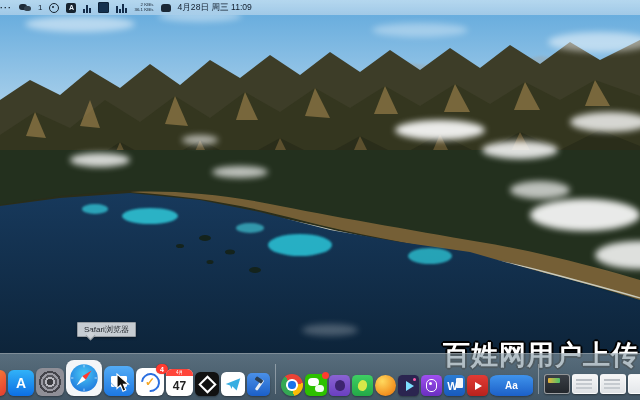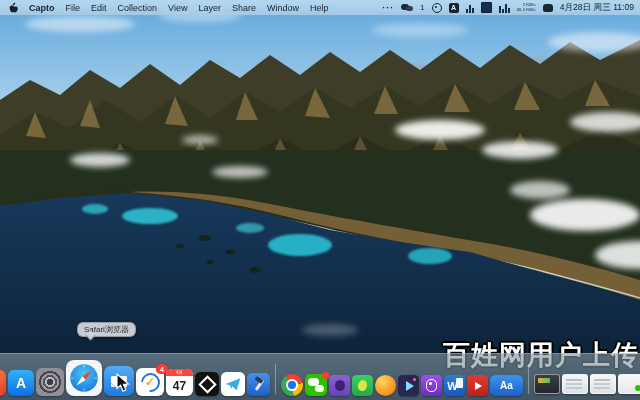--- a/index.html
+++ b/index.html
@@ -28,21 +28,21 @@
   .bars{display:flex;align-items:flex-end;gap:1px;height:10px;}
   .bars i{display:block;width:2px;background:#132c4a;}
   .memblock{width:9px;height:9px;background:#13304e;border-radius:1px;border:1px solid #0d2238;}
   .net{flex-direction:column;align-items:flex-end;line-height:4.6px;font-size:4.4px;font-style:normal;}
   .net i{font-style:normal;display:block;}
   .usr{width:10px;height:8px;background:#1a2836;border-radius:3px 3px 2px 2px;}
   .dt{font-size:8.6px;white-space:nowrap;}
 
   
   #tooltip{position:absolute;left:77px;top:322px;z-index:7;background:rgba(206,211,216,.96);
-    border:1px solid rgba(120,126,132,.6);border-radius:6px;padding:1px 6px;font-size:8px;color:#23282e;
+    border:1px solid rgba(120,126,132,.6);border-radius:1px;padding:1px 6px;font-size:8px;color:#23282e;
     box-shadow:0 1px 3px rgba(0,0,0,.4);}
   #tooltip .tail{position:absolute;left:9px;bottom:-3px;width:6px;height:6px;background:rgba(206,211,216,.96);
     transform:rotate(45deg);border-right:1px solid rgba(120,126,132,.6);border-bottom:1px solid rgba(120,126,132,.6);}
 
   
   #watermark{position:absolute;right:1px;bottom:27px;z-index:2;font-size:27px;font-weight:bold;color:#fff;
     letter-spacing:1px;white-space:nowrap;
     text-shadow:-2px 0 #000,2px 0 #000,0 -2px #000,0 2px #000,-1px -1px #000,1px 1px #000,1px -1px #000,-1px 1px #000;}
 
   
@@ -203,36 +203,20 @@
       <ellipse cx="585" cy="215" rx="55" ry="16" opacity="0.9"></ellipse>
       <ellipse cx="640" cy="255" rx="45" ry="14" opacity="0.85"></ellipse>
       <ellipse cx="540" cy="190" rx="30" ry="9" opacity="0.7"></ellipse>
       <ellipse cx="330" cy="330" rx="28" ry="6" opacity="0.25"></ellipse>
     </g>
   </svg>
 
   <div id="watermark">百姓网用户上传</div>
 
   <div id="menubar">
-    <div class="mb-left">
-      <span class="apple">
-        <svg width="9" height="11" viewBox="0 0 16 20">
-            <path d="M11 1c-1.2.1-2.6.9-3.4 2-.7.9-1.3 2.3-1 3.6 1.3 0 2.7-.8 3.5-1.9C10.8 3.7 11.2 2.3 11 1zM8 7.3C6.7 7.3 5.6 6.5 4.4 6.5 2.8 6.5 1 7.9 1 11c0 3.8 2.7 8 4.6 8 1 0 1.6-.7 2.9-.7s1.8.7 2.9.7c2 0 4.4-4.4 4.4-7 0-2.9-2.2-4-3.7-4-1.2 0-2.3.8-3.1.8z" fill="#15202c"></path>
-          </svg>
-      </span>
-      <span class="mi bold">Capto</span>
-      <span class="mi">File</span>
-      <span class="mi">Edit</span>
-      <span class="mi">Collection</span>
-      <span class="mi">View</span>
-      <span class="mi">Layer</span>
-      <span class="mi">Share</span>
-      <span class="mi">Window</span>
-      <span class="mi">Help</span>
-    </div>
     <div class="mb-right">
       <span class="st st-more">···</span>
       <span class="st chat">
           <span class="bub"></span>
           <span class="bub2"></span>
         </span>
       <span class="st chat-n">1</span>
       <span class="st zoomi"></span>
       <span class="st asq">A</span>
       <span class="st bars">
@@ -354,21 +338,21 @@
 
     <div class="di i-word" style="width:21px;height:21px">
       <span class="wdoc"></span>
       <span class="wlet">W</span>
     </div>
 
     <div class="di i-red" style="width:21px;height:21px">
       <span class="rplay"></span>
     </div>
 
-    <div class="di i-aa" style="width:33px;height:21px">Aa</div>
+    <div class="di i-aa" style="width:43px;height:21px">Aa</div>
 
     <div class="dsep"></div>
 
     <div class="win win-dark"></div>
     <div class="win win-light"></div>
     <div class="win win-light"></div>
     <div class="win win-chat">
         <span class="wgreen"></span>
       </div>
 

